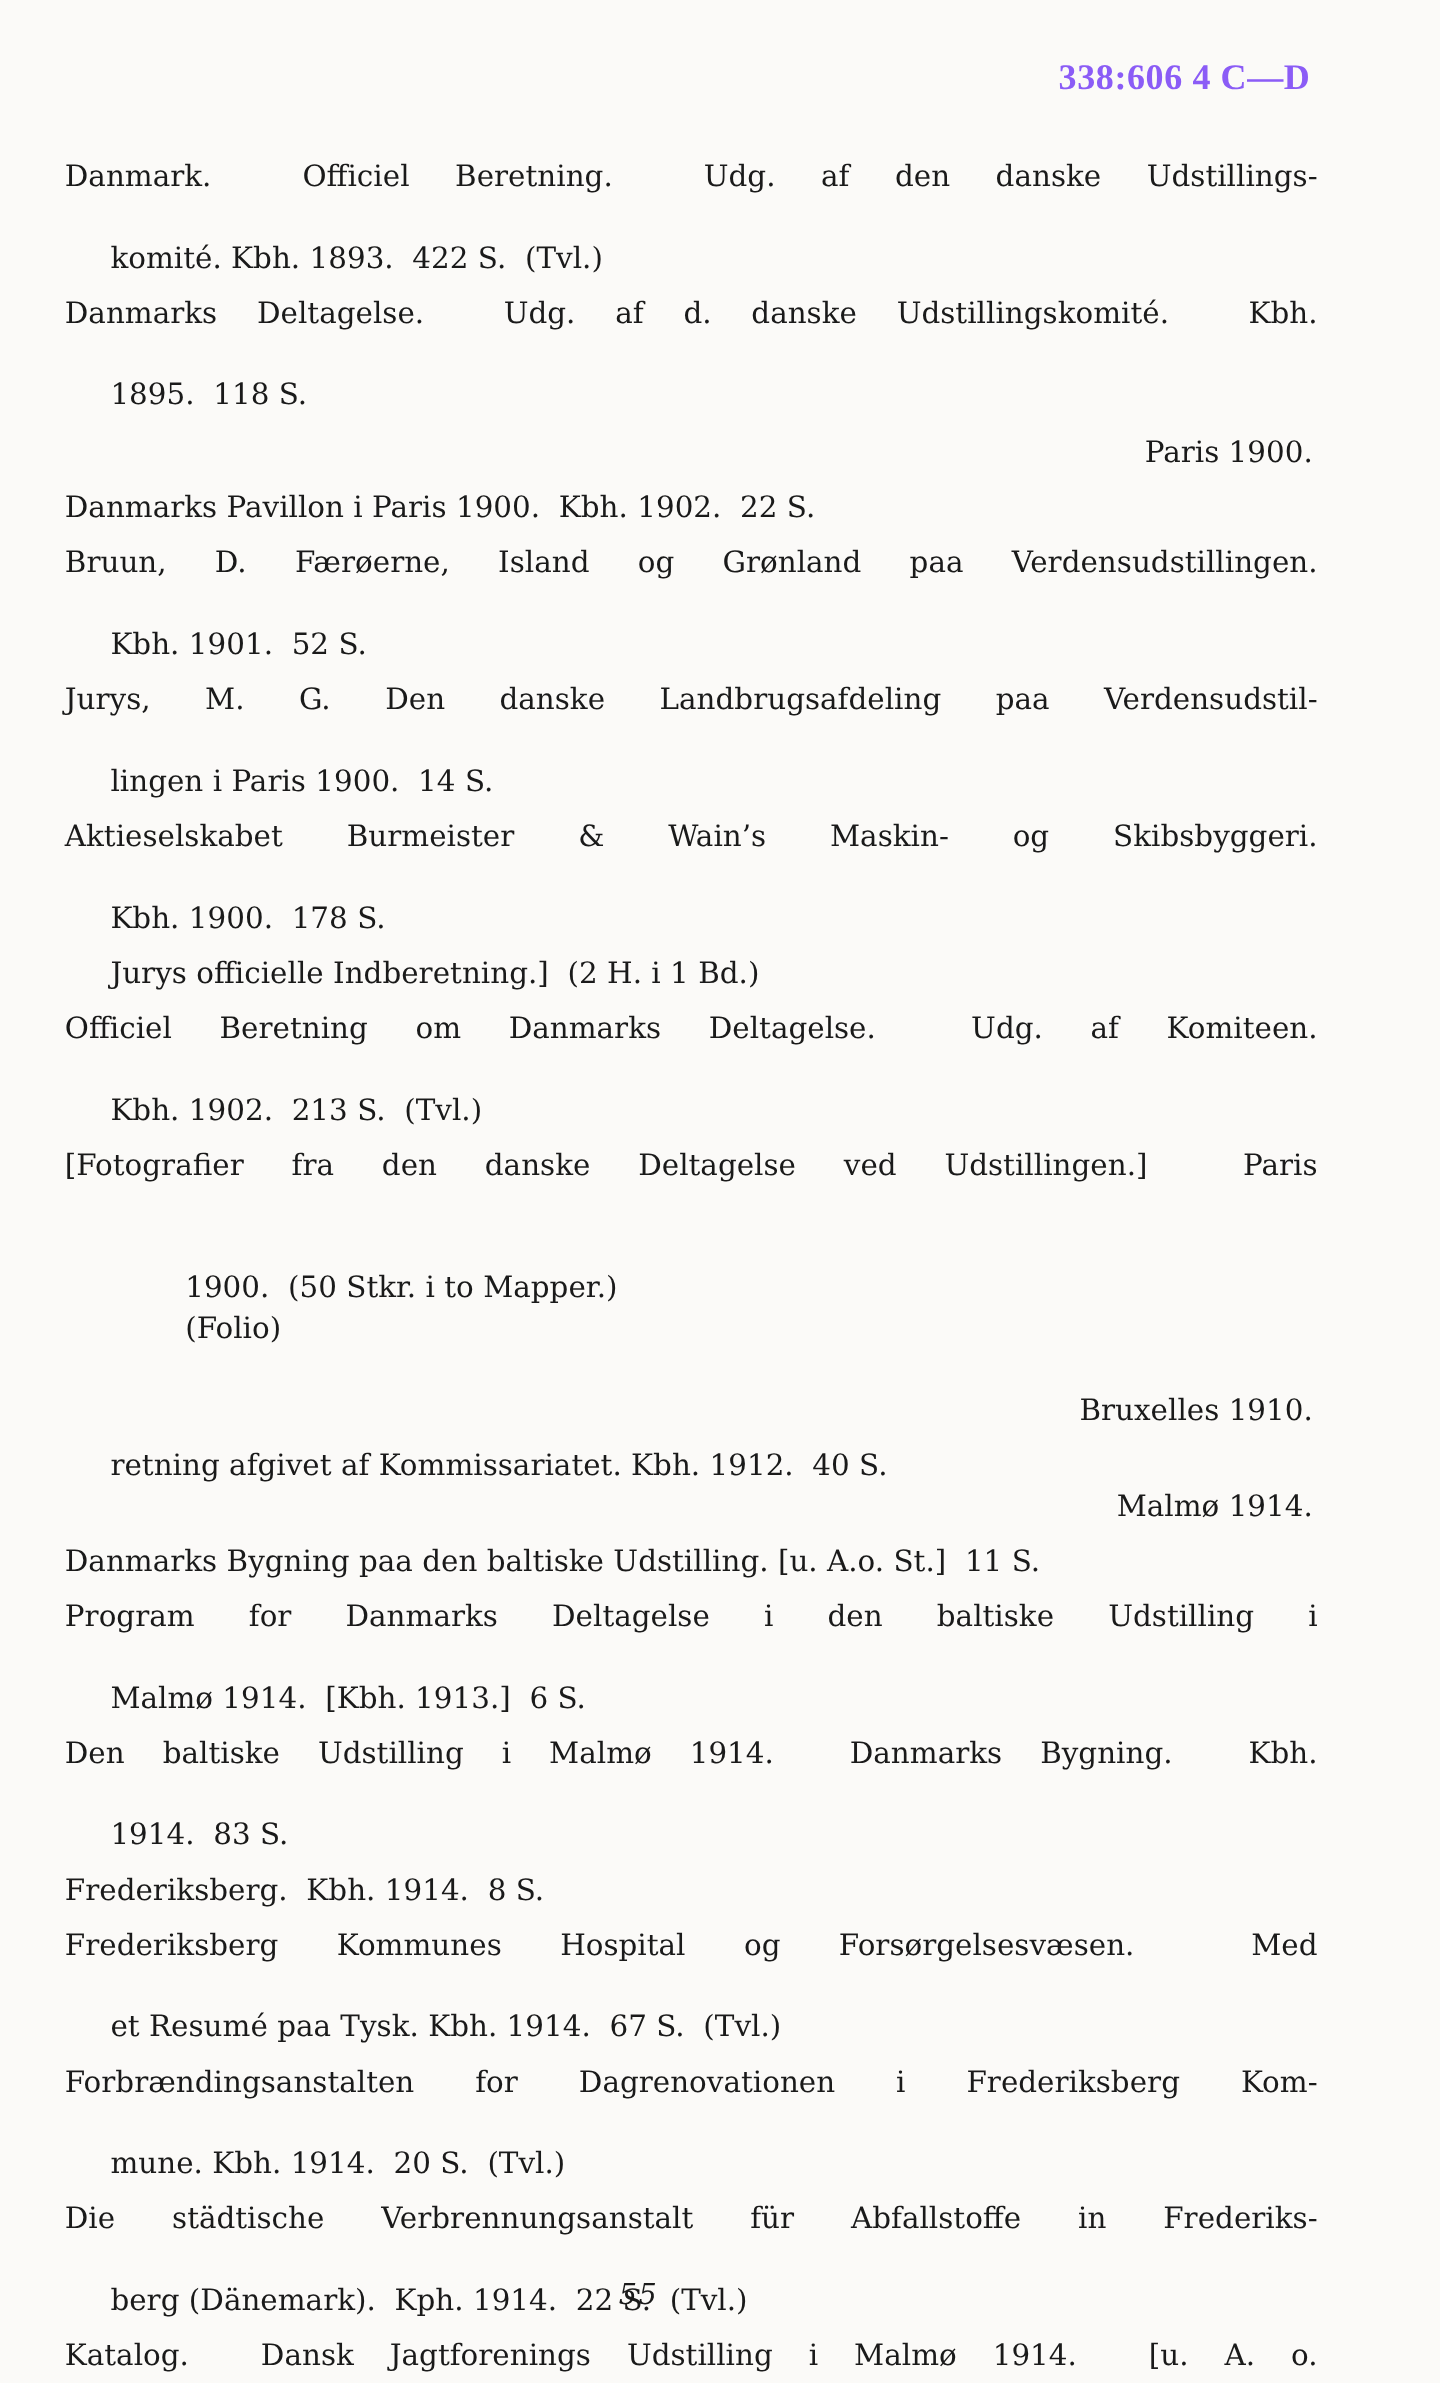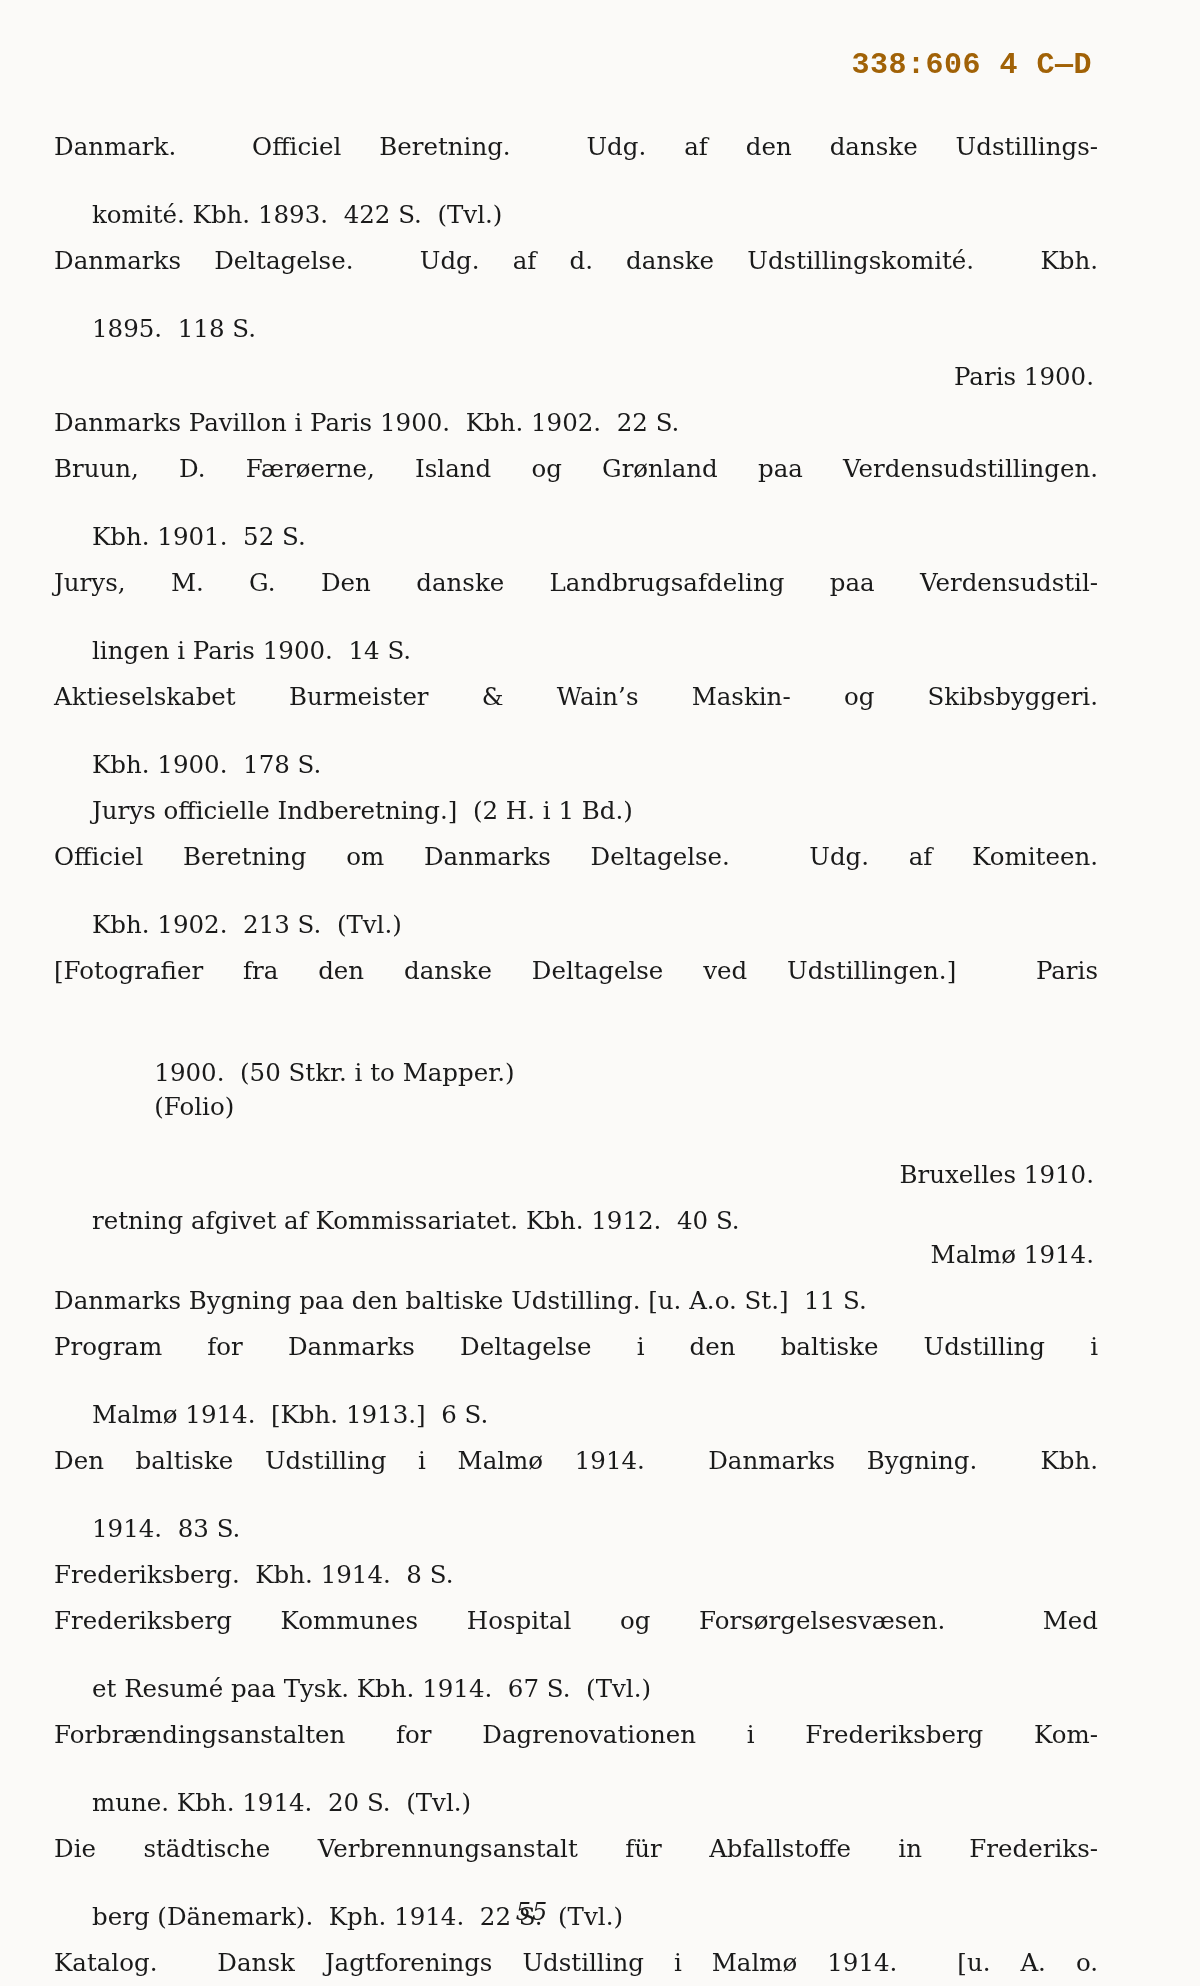--- a/index.html
+++ b/index.html
@@ -18,25 +18,25 @@
   .page {
     position: relative;
     width: 1200px;
     height: 1986px;
     background: #fbfaf8;
   }
   .header {
     position: absolute;
     top: 48px;
     right: 108px;
-    font-family: Liberation Mono, monospace;
+    font-family: Liberation Serif, serif;
     font-weight: bold;
     font-size: 30px;
     letter-spacing: 0.5px;
-    color: #a16207;
+    color: #8b5cf6;
   }
   .content {
     position: absolute;
     top: 118px;
     left: 54px;
     width: 1044px;
   }
   .entry {
     font-size: 24.5px;
     line-height: 34px;

